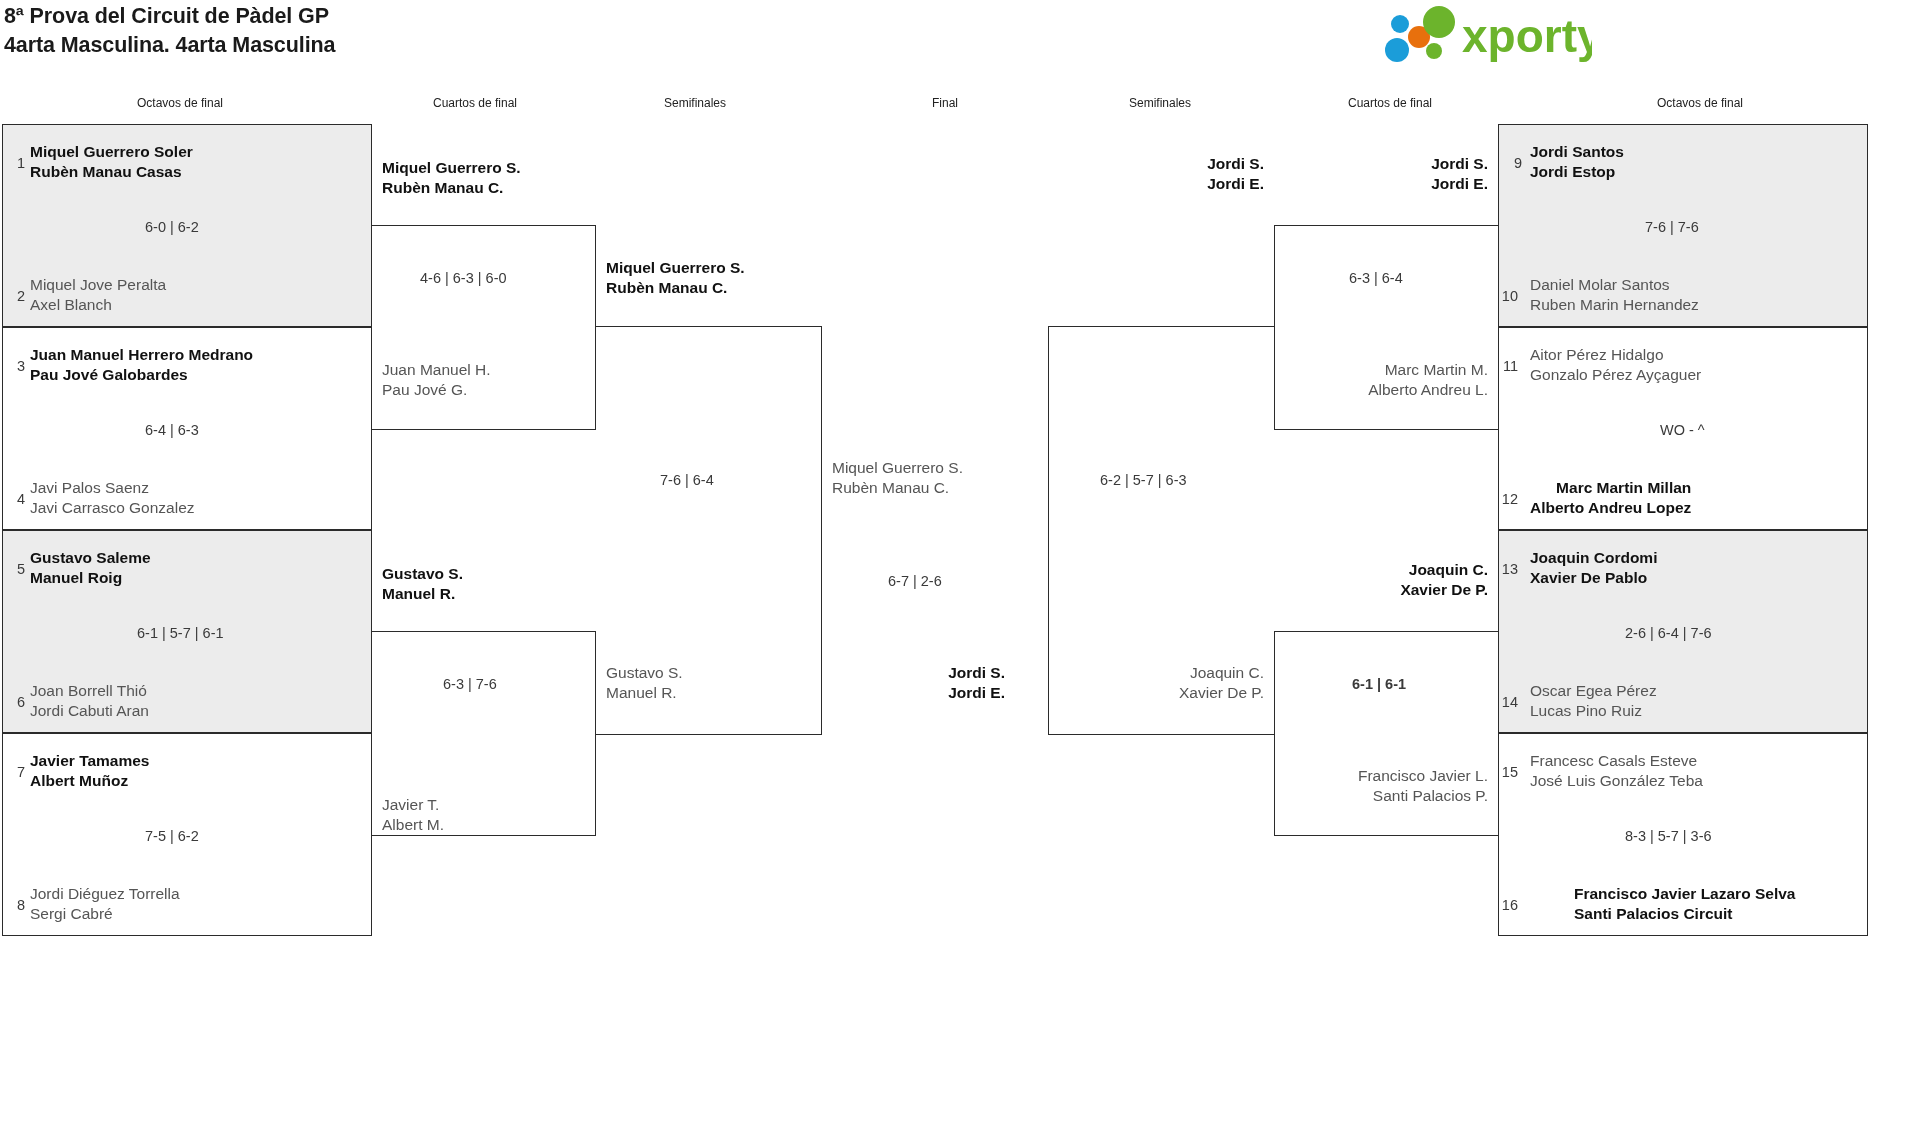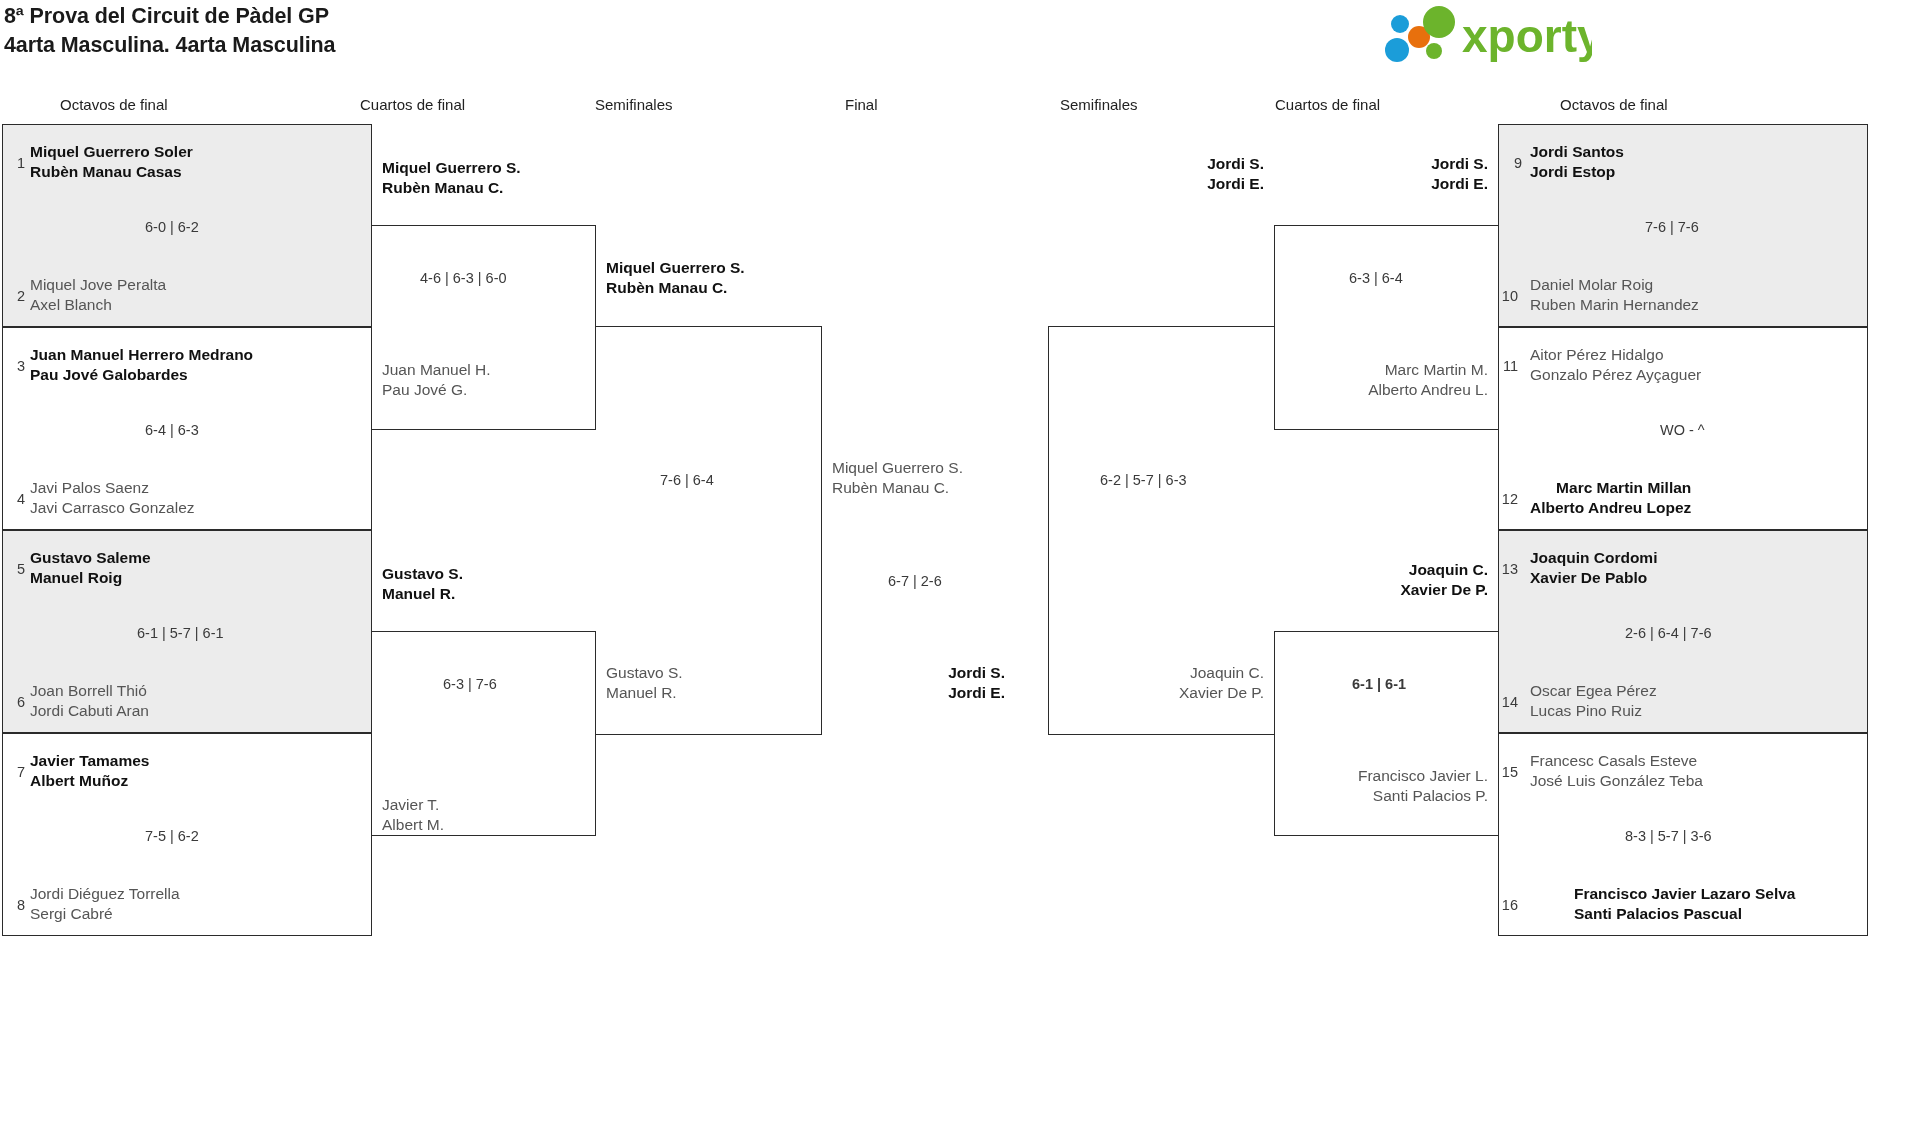--- a/index.html
+++ b/index.html
@@ -9,21 +9,21 @@
     color:#1a1a1a;-webkit-font-smoothing:antialiased;
     position:relative;overflow:hidden;
   }
   
   .hdr{position:absolute;left:0;top:0;width:1600px;height:78px;}
   .title{position:absolute;left:4px;top:2px;font-size:21.5px;font-weight:700;line-height:1.33;letter-spacing:-.1px;}
   .title div{white-space:nowrap;}
   .logo{position:absolute;right:8px;top:6px;width:208px;height:56px;}
   .logo svg{display:block;}
   
-  .rhdr{position:absolute;top:96px;font-size:15px;color:#222;text-align:left;white-space:nowrap;}
+  .rhdr{position:absolute;top:96px;font-size:12px;color:#222;text-align:center;white-space:nowrap;}
   
   .bracket{position:absolute;left:0;top:0;width:1920px;height:1133px;}
   .mbox{position:absolute;box-sizing:border-box;border:1px solid #2b2b2b;}
   .shade{background:#ececec;}
   .white{background:#ffffff;}
   
   .conn{position:absolute;box-sizing:border-box;border:1px solid #2b2b2b;background:transparent;pointer-events:none;}
   .seed{position:absolute;font-size:14.5px;color:#3a3a3a;width:22px;text-align:right;}
   .team{position:absolute;font-size:15.5px;line-height:1.28;white-space:nowrap;}
   .team.win{font-weight:700;color:#111;}
@@ -192,21 +192,21 @@
 
   <div class="mbox shade" style="left:1498px;top:124px;width:370px;height:203px;"></div>
   <div class="seed" style="left:1500px;top:155px;">9</div>
   <div class="team win" style="left:1530px;top:142px;">
     <span class="nm">Jordi Santos</span>
     <span class="nm">Jordi Estop</span>
   </div>
   <div class="score" style="left:1645px;top:219px;">7-6 | 7-6</div>
   <div class="seed" style="left:1496px;top:288px;">10</div>
   <div class="team lose" style="left:1530px;top:275px;">
-    <span class="nm">Daniel Molar Roig</span>
+    <span class="nm">Daniel Molar Santos</span>
     <span class="nm">Ruben Marin Hernandez</span>
   </div>
 
   <div class="mbox white" style="left:1498px;top:327px;width:370px;height:203px;"></div>
   <div class="seed" style="left:1496px;top:358px;">11</div>
   <div class="team lose" style="left:1530px;top:345px;">
     <span class="nm">Aitor Pérez Hidalgo</span>
     <span class="nm">Gonzalo Pérez Ayçaguer</span>
   </div>
   <div class="score" style="left:1660px;top:422px;">WO - ^</div>
@@ -232,16 +232,16 @@
   <div class="mbox white" style="left:1498px;top:733px;width:370px;height:203px;"></div>
   <div class="seed" style="left:1496px;top:764px;">15</div>
   <div class="team lose" style="left:1530px;top:751px;">
     <span class="nm">Francesc Casals Esteve</span>
     <span class="nm">José Luis González Teba</span>
   </div>
   <div class="score" style="left:1625px;top:828px;">8-3 | 5-7 | 3-6</div>
   <div class="seed" style="left:1496px;top:897px;">16</div>
   <div class="team win" style="left:1574px;top:884px;">
     <span class="nm">Francisco Javier Lazaro Selva</span>
-    <span class="nm">Santi Palacios Pascual</span>
+    <span class="nm">Santi Palacios Circuit</span>
   </div>
 
 </div>
 
 </body></html>

